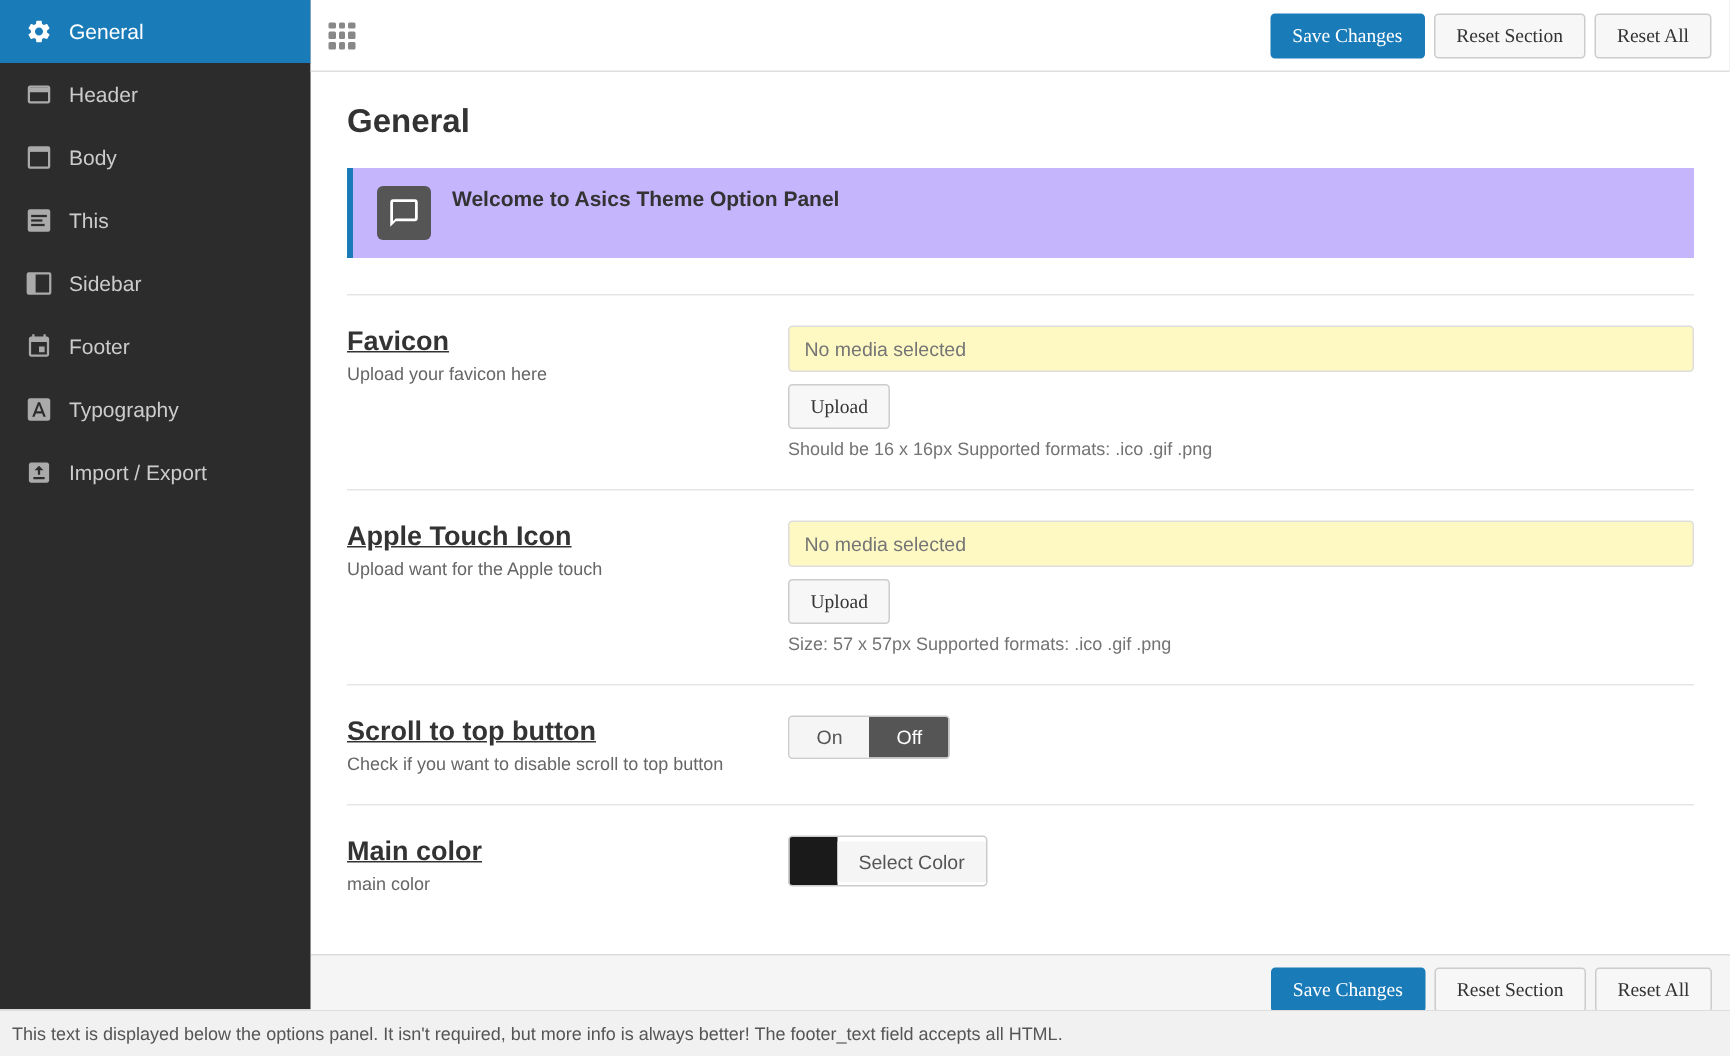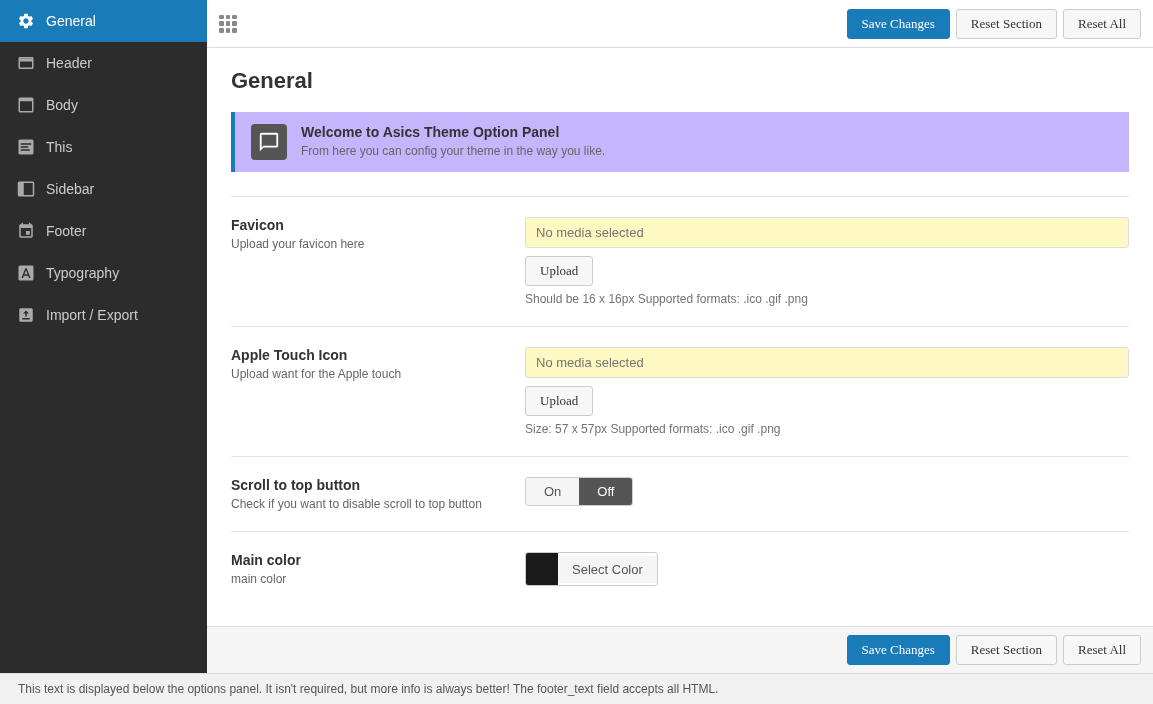--- a/index.html
+++ b/index.html
@@ -29,21 +29,21 @@
 
     
     .welcome-box { display: flex; align-items: flex-start; gap: 14px; border-left: 4px solid #1a7bb9; padding: 12px 16px; background: #c4b5fd; margin-bottom: 24px; }
     .welcome-icon { width: 36px; height: 36px; background: #555; border-radius: 4px; display: flex; align-items: center; justify-content: center; color: #fff; font-size: 18px; flex-shrink: 0; }
     .welcome-text h3 { font-size: 14px; font-weight: bold; margin-bottom: 4px; }
     .welcome-text p { font-size: 12px; color: #666; }
 
     
     .form-section { border-top: 1px solid #e5e5e5; padding: 20px 0; display: flex; align-items: flex-start; gap: 24px; }
     .form-label-col { width: 270px; flex-shrink: 0; }
-    .form-label-col h4 { font-size: 14px; font-weight: bold; margin-bottom: 4px; }
+    .form-label-col h4 { font-size: 18px; font-weight: bold; margin-bottom: 4px; text-decoration: underline; }
     .form-label-col p { font-size: 12px; color: #666; }
     .form-control-col { flex: 1; }
 
     .media-input { width: 100%; padding: 7px 10px; background: #fef9c3; border: 1px solid #ddd; border-radius: 3px; color: #888; font-size: 13px; margin-bottom: 8px; }
     .hint-text { font-size: 12px; color: #737373; margin-top: 6px; }
 
     
     .toggle-group { display: flex; border: 1px solid #ccc; border-radius: 3px; overflow: hidden; width: fit-content; }
     .toggle-btn { padding: 6px 18px; font-size: 13px; cursor: pointer; border: none; background: #f5f5f5; color: #555; }
     .toggle-btn.active-off { background: #555; color: #ffffff; }
@@ -51,21 +51,21 @@
 
     
     .color-picker-row { display: flex; align-items: center; gap: 0; border: 1px solid #ccc; border-radius: 3px; overflow: hidden; width: fit-content; }
     .color-swatch { width: 32px; height: 32px; background: #1a1a1a; flex-shrink: 0; }
     .color-label { padding: 6px 14px; font-size: 13px; background: #f5f5f5; color: #555; cursor: pointer; }
 
     
     .bottom-bar { background: #f5f5f5; border-top: 1px solid #ddd; padding: 8px 12px; display: flex; justify-content: flex-end; gap: 6px; }
 
     
-    .footer-text { background: #f1f1f1; padding: 8px 18px; font-size: 12px; color: #555; border-top: 1px solid #ddd; }
+    .footer-text { background: #f1f1f1; padding: 8px 8px; font-size: 12px; color: #555; border-top: 1px solid #ddd; }
 
     
     .grid-icon { display: grid; grid-template-columns: 1fr 1fr 1fr; gap: 2px; width: 18px; height: 18px; }
     .grid-cell { background: #888; border-radius: 1px; }
 
     
     svg { display: block; }
   </style>
 </head>
 <body>
@@ -175,21 +175,20 @@
         <h1 class="page-title">General</h1>
 
         <div class="welcome-box">
           <div class="welcome-icon">
             <svg width="22" height="22" viewBox="0 0 24 24" fill="white">
               <path d="M20 2H4c-1.1 0-2 .9-2 2v18l4-4h14c1.1 0 2-.9 2-2V4c0-1.1-.9-2-2-2zm0 14H6l-2 2V4h16v12z"></path>
             </svg>
           </div>
           <div class="welcome-text">
             <h3>Welcome to Asics Theme Option Panel</h3>
-            <p>From here you can config your theme in the way you like.</p>
           </div>
         </div>
 
         <div class="form-section">
           <div class="form-label-col">
             <h4>Favicon</h4>
             <p>Upload your favicon here</p>
           </div>
           <div class="form-control-col">
             <input type="text" class="media-input" readonly="" placeholder="No media selected" style="">

